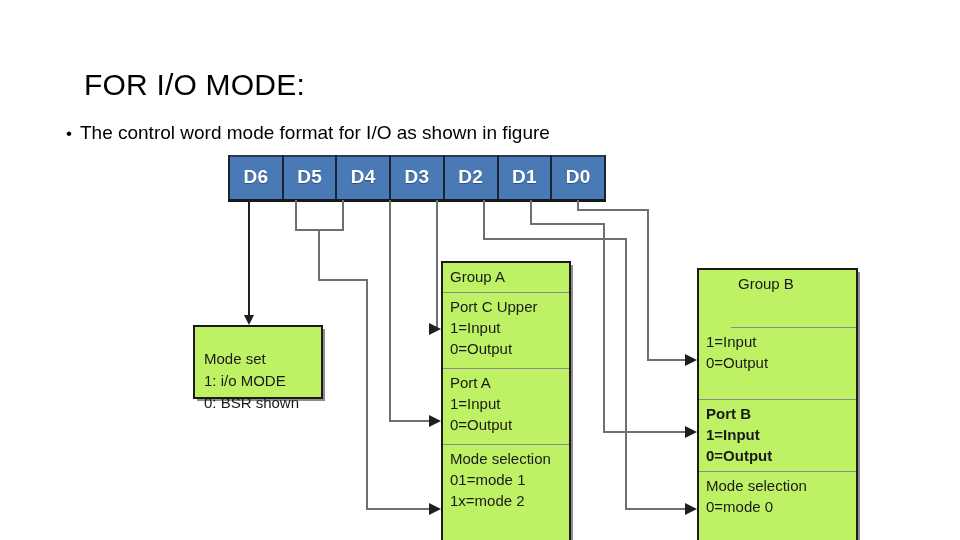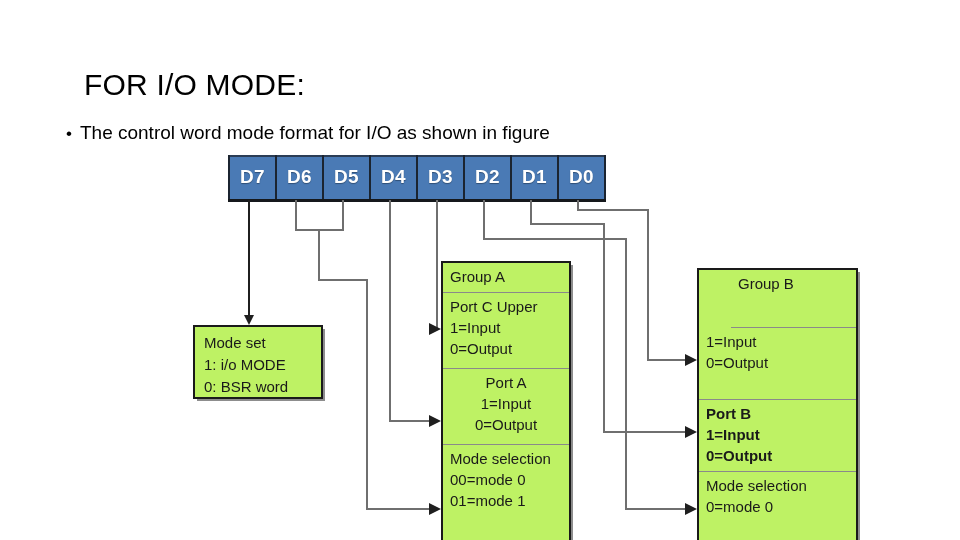--- a/index.html
+++ b/index.html
@@ -67,28 +67,28 @@
     box-sizing:border-box;
   }
   .dbox .seg:last-child{border-bottom:none;}
   .dbox .line{
     font-size:15px;line-height:21px;
     white-space:nowrap;color:#1a1a1a;
   }
 
   
   #modeset{left:193px;top:313px;width:130px;height:74px;}
-  #modeset .seg{border-bottom:none;padding:5px 9px;}
+  #modeset .seg{border-bottom:none;padding:5px 9px;margin-top:16px;}
   #modeset .line{font-size:15px;line-height:22px;}
 
   
   #groupA{left:441px;top:249px;width:130px;height:281px;}
   #groupA .hdr{height:30px;}
   #groupA .s1{height:76px;}
-  #groupA .s2{height:76px;text-align:center;}
+  #groupA .s2{height:76px;}
   #groupA .s3{height:95px;border-bottom:none;}
 
   
   #groupB{left:697px;top:256px;width:161px;height:274px;}
   #groupB .hdr{height:58px;margin-left:32px;}
   #groupB .s1{height:72px;}
   #groupB .s2{height:72px;font-weight:bold;}
   #groupB .s3{height:70px;border-bottom:none;}
 
   
@@ -103,21 +103,20 @@
 <div id="slide">
 
   <div class="title">FOR I/O MODE:</div>
 
   <div class="bullet">
     <span class="dot">•</span>
     <span>The control word mode format for I/O as shown in figure</span>
   </div>
 
   <div id="bitfield">
-    <div class="bit">D7</div>
     <div class="bit">D6</div>
     <div class="bit">D5</div>
     <div class="bit">D4</div>
     <div class="bit">D3</div>
     <div class="bit">D2</div>
     <div class="bit">D1</div>
     <div class="bit">D0</div>
   </div>
 
   <svg id="wires" viewBox="0 0 960 540" xmlns="http://www.w3.org/2000/svg">
@@ -142,42 +141,42 @@
     <polygon points="697,420 685,414 685,426"></polygon>
 
     <path d="M578,188 L578,198 L648,198 L648,348 L687,348"></path>
     <polygon points="697,348 685,342 685,354"></polygon>
   </svg>
 
   <div class="dbox" id="modeset">
     <div class="seg">
       <div class="line">Mode set</div>
       <div class="line">1: i/o MODE</div>
-      <div class="line">0: BSR word</div>
+      <div class="line">0: BSR shown</div>
     </div>
   </div>
 
   <div class="dbox" id="groupA">
     <div class="seg hdr">
       <div class="line">Group A</div>
     </div>
     <div class="seg s1">
       <div class="line">Port C Upper</div>
       <div class="line">1=Input</div>
       <div class="line">0=Output</div>
     </div>
     <div class="seg s2">
       <div class="line">Port A</div>
       <div class="line">1=Input</div>
       <div class="line">0=Output</div>
     </div>
     <div class="seg s3">
       <div class="line">Mode selection</div>
-      <div class="line">00=mode 0</div>
       <div class="line">01=mode 1</div>
+      <div class="line">1x=mode 2</div>
     </div>
   </div>
 
   <div class="dbox" id="groupB">
     <div class="seg hdr">
       <div class="line">Group B</div>
     </div>
     <div class="seg s1">
       <div class="line">1=Input</div>
       <div class="line">0=Output</div>

